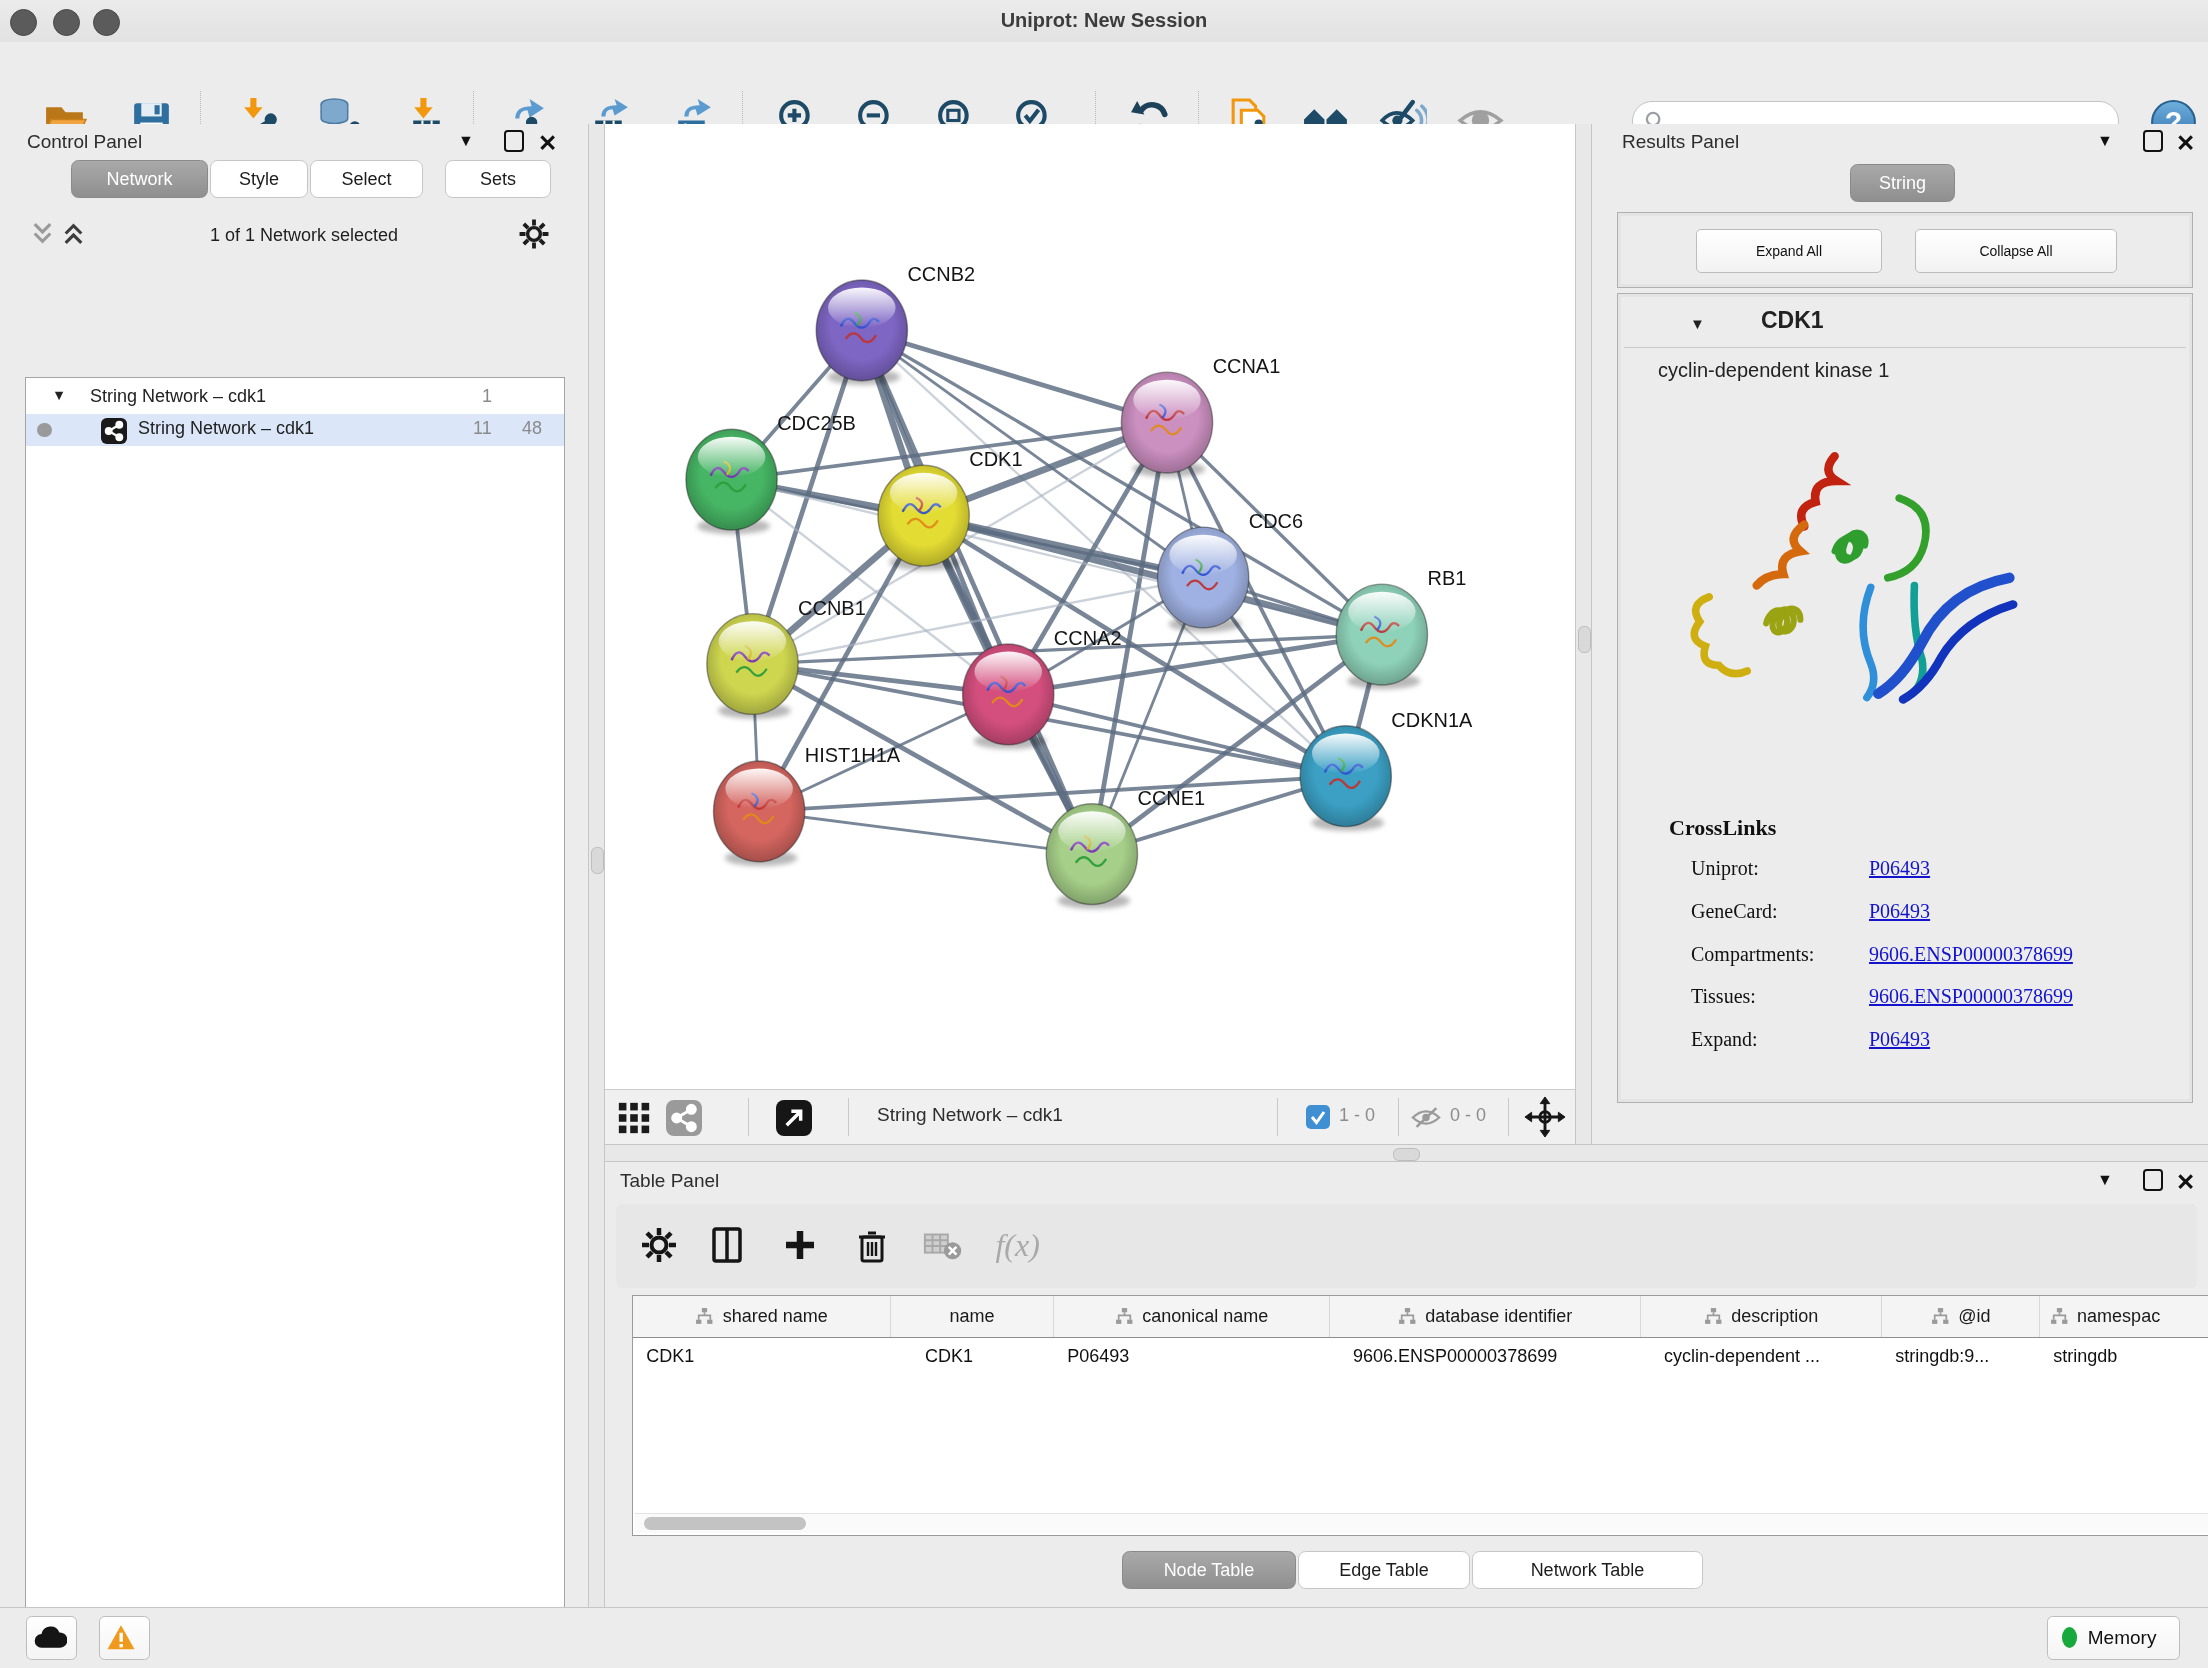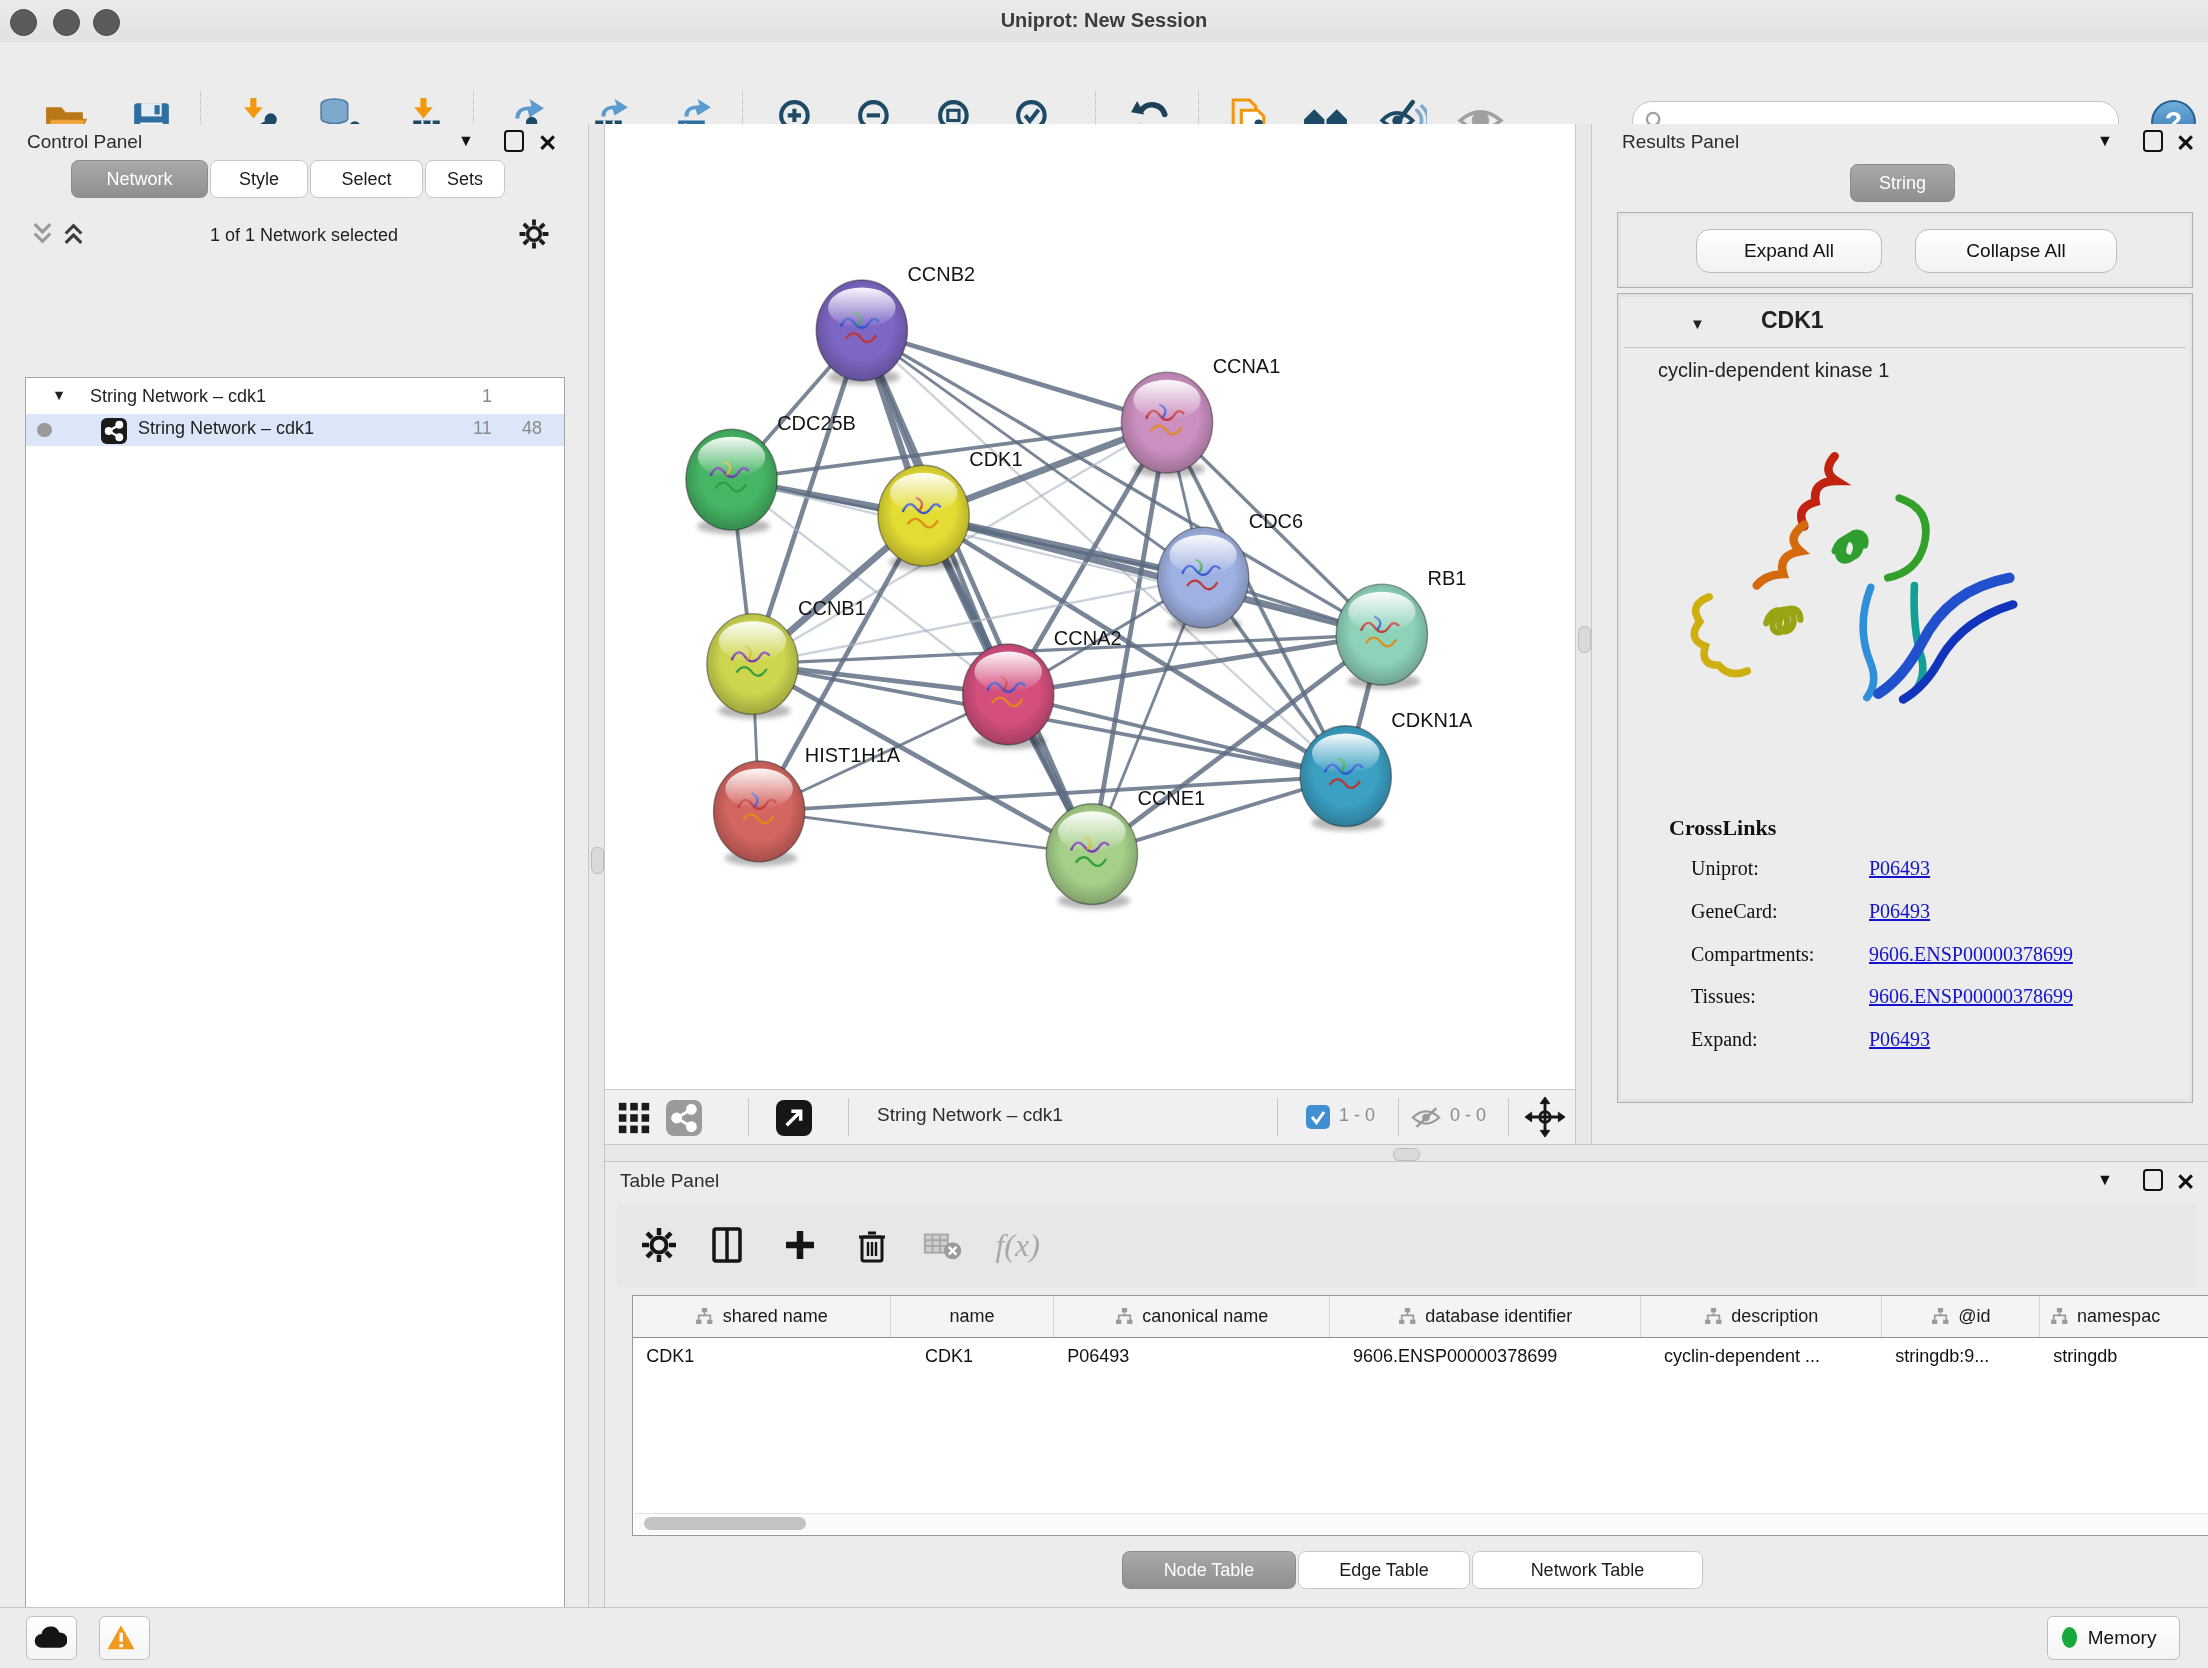--- a/index.html
+++ b/index.html
@@ -20,21 +20,21 @@
           border:1.9px solid #c4c4c4;border-radius:20px;display:flex;align-items:center;padding-left:11.4px;}
   .search input{border:none;outline:none;font-size:18px;flex:1;background:transparent;font-family:"Liberation Sans",sans-serif;}
   
   .panel-title{font-size:19px;color:#2d2d2d;}
   .phbtn{position:absolute;background:none;border:none;padding:0;cursor:pointer;font-size:16px;color:#111;}
   .phsq{width:16px;height:18px;border:2.4px solid #111;border-radius:3.8px;display:inline-block;}
   .tab{position:absolute;box-sizing:border-box;height:38px;background:#fff;border:1px solid #c6c6c6;
        border-radius:7.6px;text-align:center;font-size:18px;line-height:36px;color:#1c1c1c;cursor:pointer;}
   .tab.active{background:linear-gradient(#a9a9a9,#8f8f8f);color:#fff;border-color:#8a8a8a;}
   .btn{box-sizing:border-box;background:linear-gradient(#ffffff,#f2f2f2);border:1px solid #bdbdbd;
-       border-radius:14px;font-size:19px;color:#111;text-align:center;cursor:pointer;font-family:"Liberation Sans",sans-serif;}
+       border-radius:5px;font-size:14px;color:#111;text-align:center;cursor:pointer;font-family:"Liberation Sans",sans-serif;}
   .oval{position:absolute;width:11.4px;height:25px;border-radius:5.7px;background:#d9d9d9;border:1px solid #bdbdbd;}
   .ovalh{width:25px;height:11.4px;}
   
   .cpanel{left:0;top:124px;width:588px;height:1484px;background:#ececec;}
   .listbox{position:absolute;left:25px;top:253px;width:538px;height:1328px;background:#fff;border:1px solid #a5a5a5;}
   .trow{position:absolute;left:0;width:100%;height:32px;font-size:18px;}
   .trow .cnt{position:absolute;color:#8a8a8a;}
   
   .netstatus{left:605px;top:1089px;width:970px;height:55px;background:#f0f0f0;border-top:1px solid #cbcbcb;box-sizing:border-box;}
   .nsep{position:absolute;top:7.6px;height:38px;border-left:1px solid #c9c9c9;}
@@ -245,21 +245,21 @@
 
 <div class="abs cpanel">
   <div class="abs panel-title" style="left:27px;top:6.7px">Control Panel</div>
   <button class="phbtn" style="left:458px;top:7.6px">▼</button>
   <button class="phbtn" style="left:504px;top:5.7px"><span class="phsq"></span></button>
   <button class="phbtn" style="left:538px;top:5.7px;font-size:23px;font-weight:bold">✕</button>
 
   <div class="tab active" style="left:71px;top:36px;width:137px">Network</div>
   <div class="tab" style="left:210px;top:36px;width:98px">Style</div>
   <div class="tab" style="left:310px;top:36px;width:113px">Select</div>
-  <div class="tab" style="left:425px;top:36px;width:80px">Sets</div>
+  <div class="tab" style="left:445px;top:36px;width:106px">Sets</div>
 
   <button class="phbtn" style="left:30px;top:97px">
     <svg width="25" height="25" viewBox="0 0 16 16" fill="none" stroke="#9a9a9a" stroke-width="2">
         <path d="M3 2 l5 5 5-5 M3 8 l5 5 5-5"></path>
       </svg>
   </button>
   <button class="phbtn" style="left:61px;top:97px">
     <svg width="25" height="25" viewBox="0 0 16 16" fill="none" stroke="#3c3c3c" stroke-width="2">
         <path d="M3 14 l5-5 5 5 M3 8 l5-5 5 5"></path>
       </svg>

